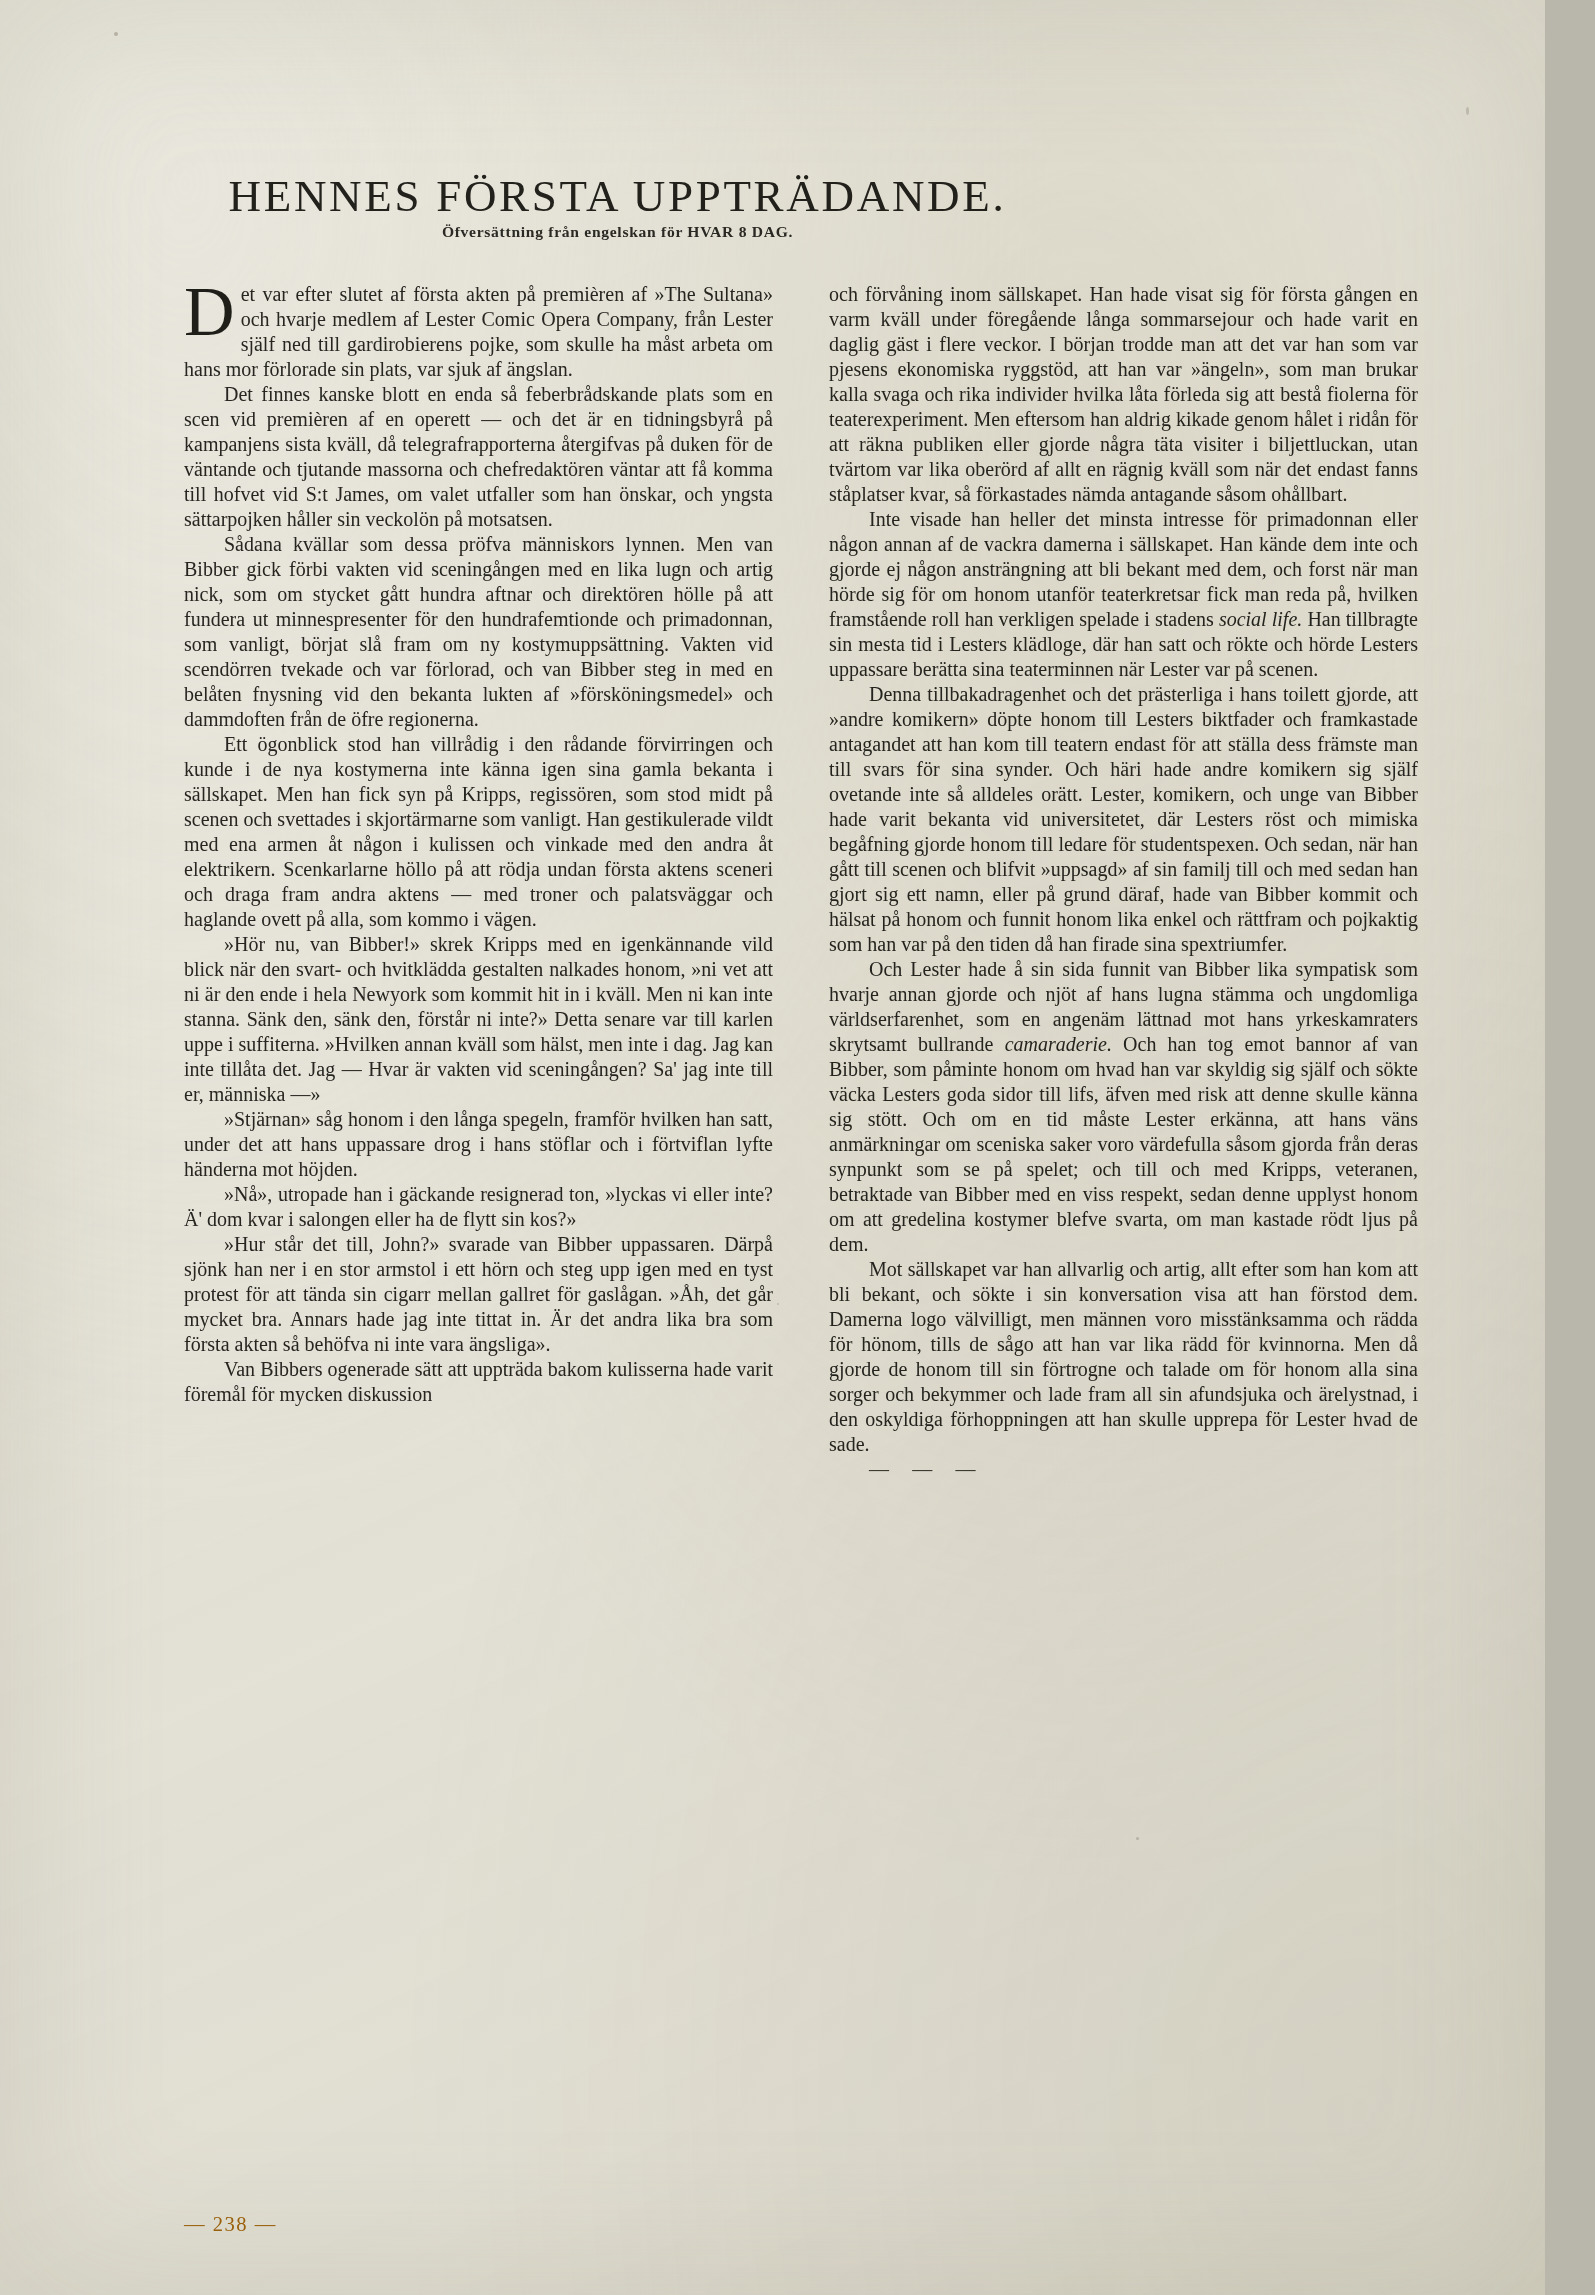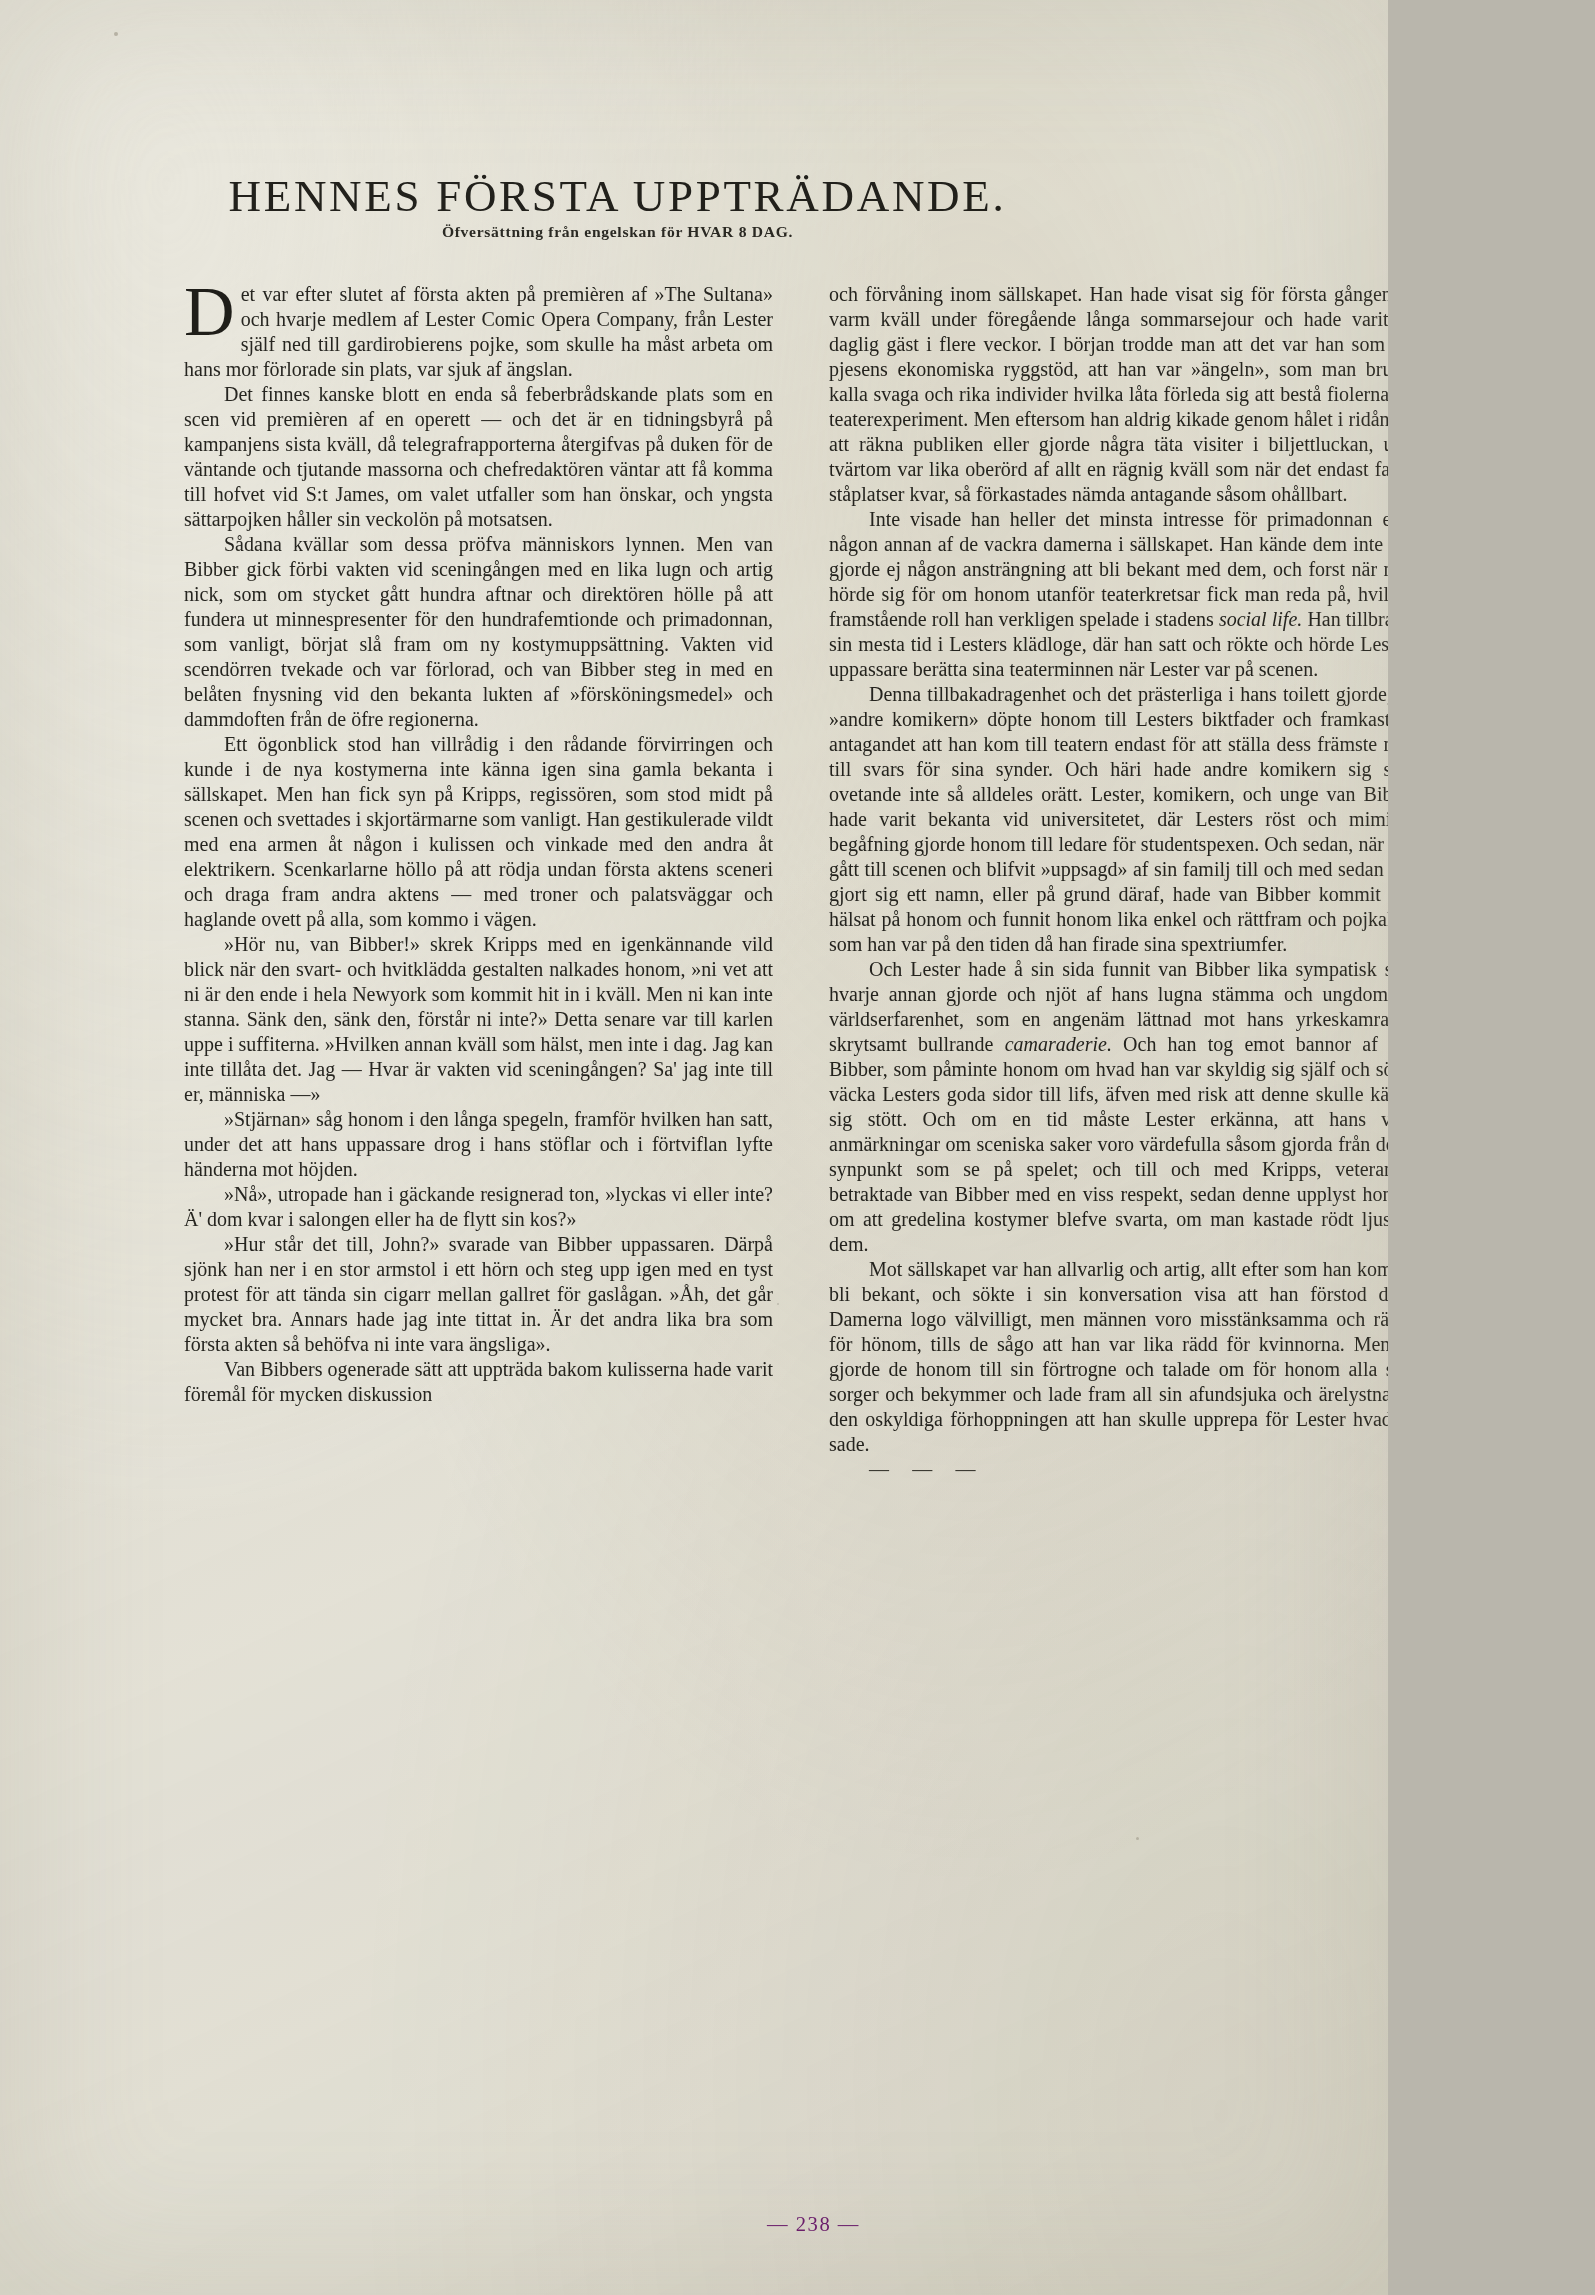--- a/index.html
+++ b/index.html
@@ -2,21 +2,21 @@
 <html style="font-size:12.2px"><head>
 <meta charset="utf-8">
 <style>
   html, body {
     margin: 0;
     padding: 0;
     background: #b9b6ac;
   }
   .page {
     position: relative;
-    width: 1388px;
+    width: 1545px;
     height: 2295px;
     background: #e9e7dd;
     overflow: hidden;
     font-family: "Liberation Serif", "DejaVu Serif", serif;
     color: #262520;
   }
   
   .paper-texture {
     position: absolute;
     inset: 0;
@@ -107,27 +107,27 @@
   .end-ornament {
     margin-top: 12.2px;
     text-indent: 0;
     letter-spacing: 9.1px;
     font-size: 20px;
     color: #34332c;
   }
   
   .folio {
     position: absolute;
-    left: 12px;
+    left: 0;
     bottom: 59px;
     width: 1235px;
-    text-align: center;
+    text-align: left;
     font-size: 20.6px;
     letter-spacing: 1.5px;
-    color: #701a75;
+    color: #a16207;
   }
   
   .speck {
     position: absolute;
     background: #8d8878;
     border-radius: 50%;
     opacity: .5;
     pointer-events: none;
   }
 </style>

